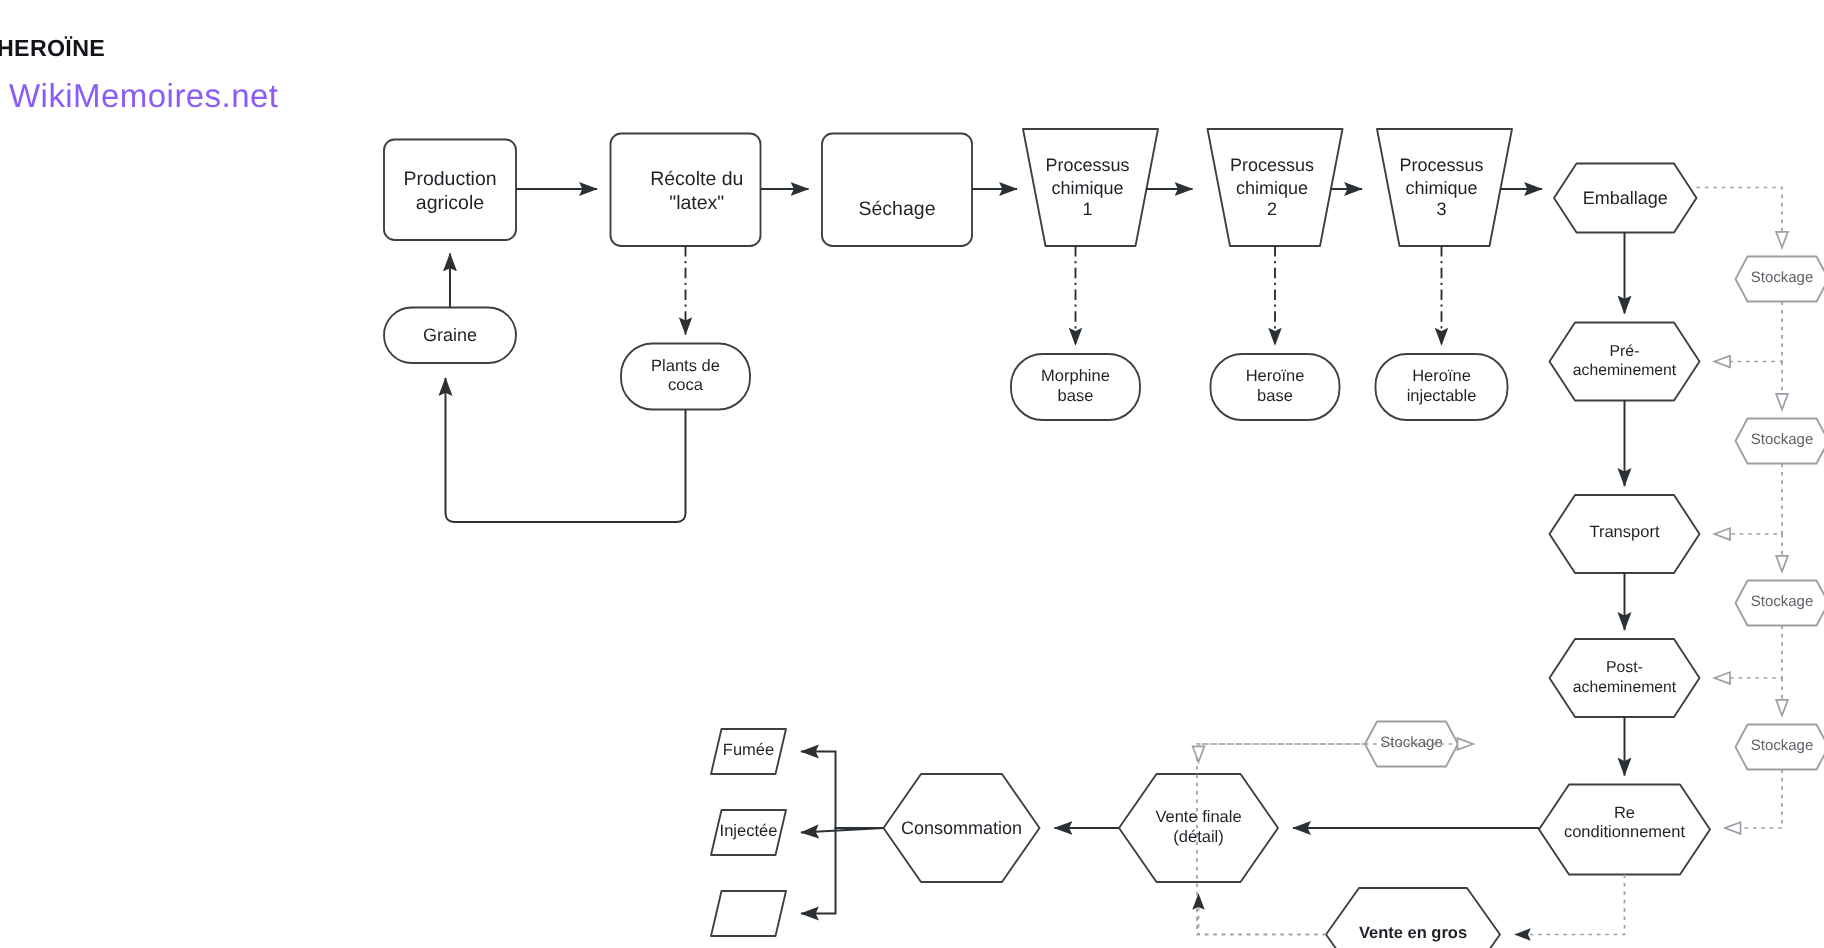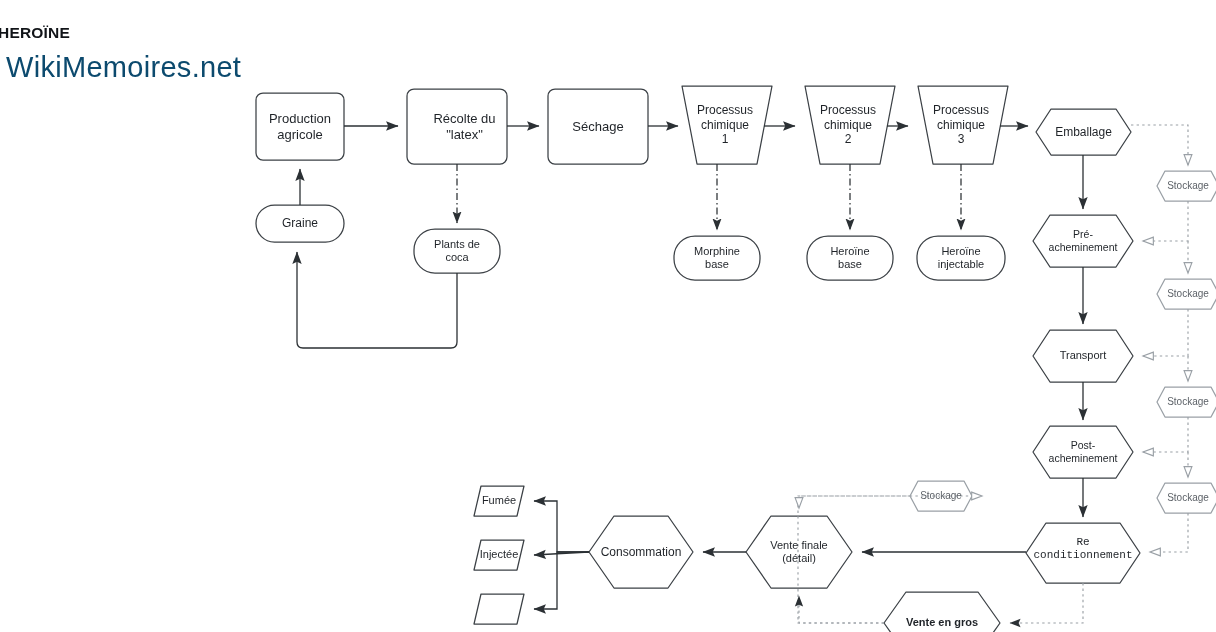--- a/index.html
+++ b/index.html
@@ -13,22 +13,22 @@
 
   
   #header{position:absolute;left:0;top:0;}
   #hdr-title{
     position:absolute;left:-2px;top:0px;
     font-size:15.5px;font-weight:bold;letter-spacing:.2px;
     color:#111418;white-space:nowrap;
   }
   #hdr-sub{
     position:absolute;left:6px;top:27px;
-    font-size:29px;font-weight:400;letter-spacing:.3px;
-    color:#0c4a6e;white-space:nowrap;
+    font-size:22px;font-weight:400;letter-spacing:.3px;
+    color:#8b5cf6;white-space:nowrap;
   }
 
   
   #edges{position:absolute;left:0;top:0;width:1216px;height:632px;}
 
   
   .lbl{
     position:absolute;
     display:flex;align-items:center;justify-content:center;
     text-align:center;line-height:1.22;
@@ -153,21 +153,21 @@
       <path d="M910,472 L799,472 L799,484" marker-end="url(#ho)"></path>
       <path d="M884,599 L799,599 L799,572" marker-end="url(#fa-l)"></path>
     </g>
   </svg>
 
   <div id="labels">
     <div class="lbl t13" style="left:256px;top:69px;width:88px;height:67px;">Production
 agricole</div>
     <div class="lbl t13" style="left:407px;top:65px;width:115px;height:75px;">Récolte du
 "latex"</div>
-    <div class="lbl t13" style="left:548px;top:65px;width:100px;height:75px;">Séchage</div>
+    <div class="lbl t13" style="left:548px;top:77px;width:100px;height:75px;">Séchage</div>
 
     <div class="lbl t12" style="left:678px;top:62px;width:94px;height:78px;">Processus
 chimique
 1</div>
     <div class="lbl t12" style="left:801px;top:62px;width:94px;height:78px;">Processus
 chimique
 2</div>
     <div class="lbl t12" style="left:914px;top:62px;width:94px;height:78px;">Processus
 chimique
 3</div>
@@ -182,21 +182,21 @@
 base</div>
     <div class="lbl t11" style="left:917px;top:212px;width:88px;height:44px;">Heroïne
 injectable</div>
 
     <div class="lbl t12" style="left:1036px;top:85px;width:95px;height:46px;">Emballage</div>
     <div class="lbl t105" style="left:1033px;top:191px;width:100px;height:52px;">Pré-
 acheminement</div>
     <div class="lbl t11" style="left:1033px;top:306px;width:100px;height:52px;">Transport</div>
     <div class="lbl t105" style="left:1033px;top:402px;width:100px;height:52px;">Post-
 acheminement</div>
-    <div class="lbl t11" style="left:1026px;top:499px;width:114px;height:52px;font-family:Liberation Mono, monospace;">Re
+    <div class="lbl t11" style="left:1026px;top:499px;width:114px;height:52px;">Re
 conditionnement</div>
 
     <div class="lbl t10 gray" style="left:1157px;top:147px;width:62px;height:30px;">Stockage</div>
     <div class="lbl t10 gray" style="left:1157px;top:255px;width:62px;height:30px;">Stockage</div>
     <div class="lbl t10 gray" style="left:1157px;top:363px;width:62px;height:30px;">Stockage</div>
     <div class="lbl t10 gray" style="left:1157px;top:459px;width:62px;height:30px;">Stockage</div>
     <div class="lbl t10 gray" style="left:910px;top:457px;width:62px;height:30px;">Stockage</div>
 
     <div class="lbl t11" style="left:746px;top:492px;width:106px;height:72px;">Vente finale
 (détail)</div>

